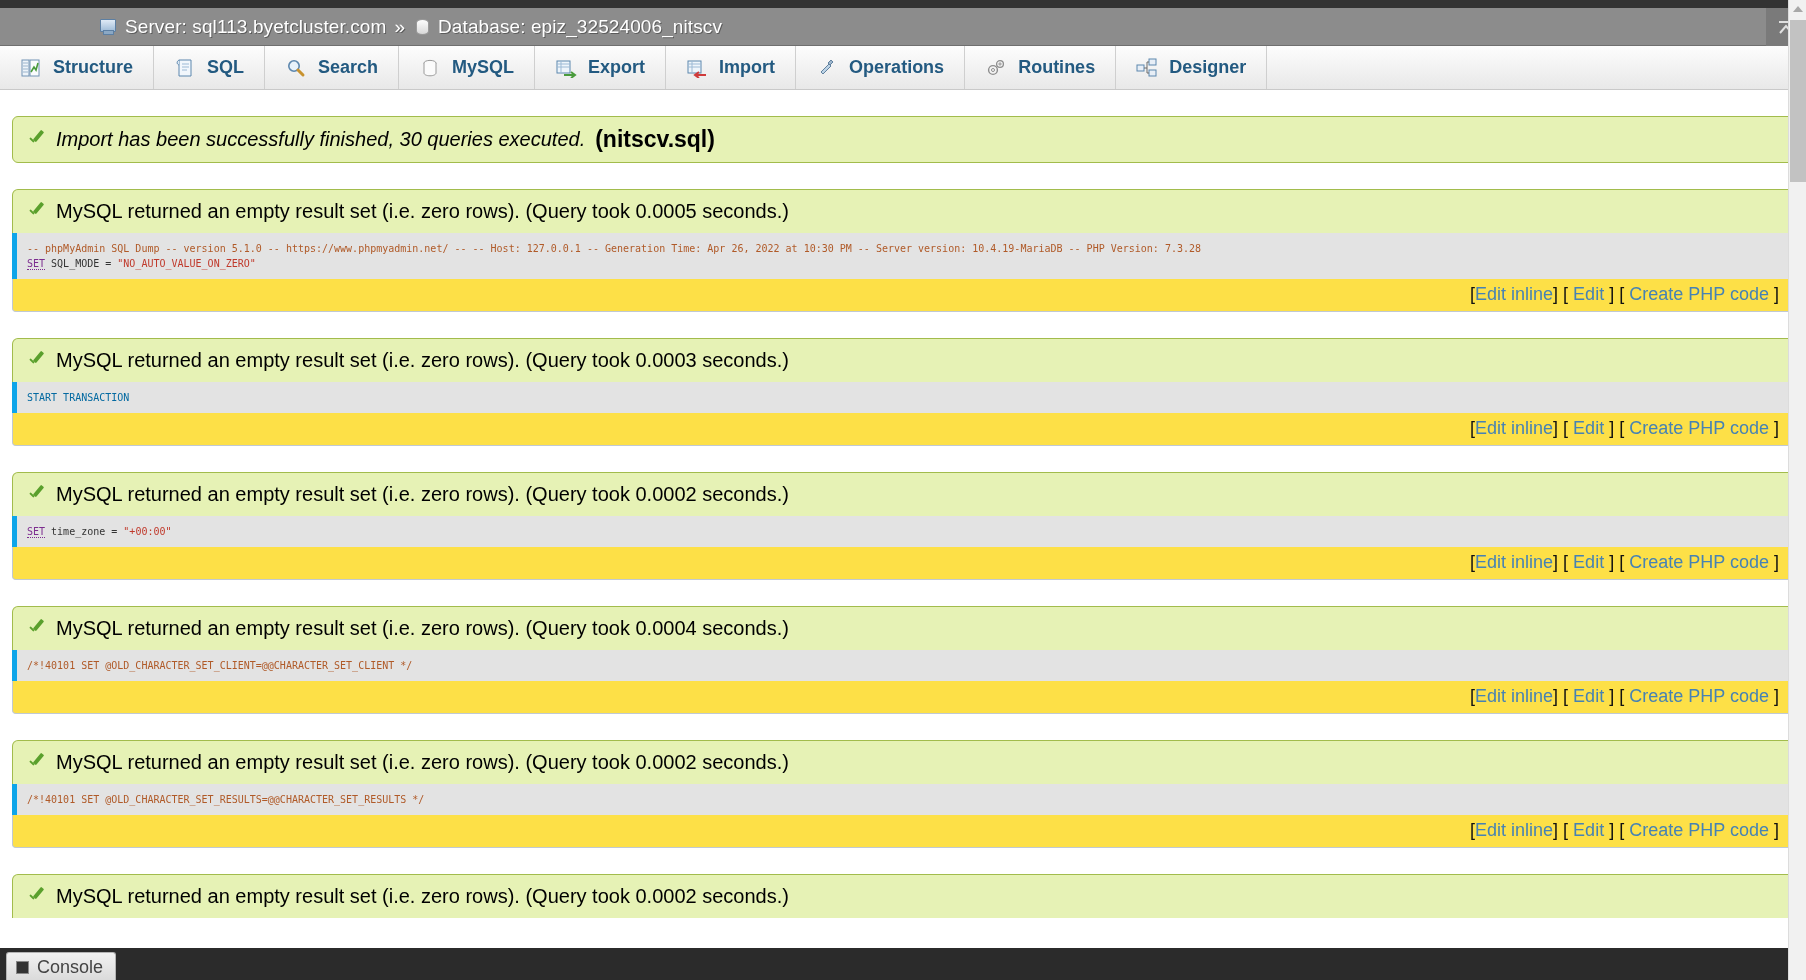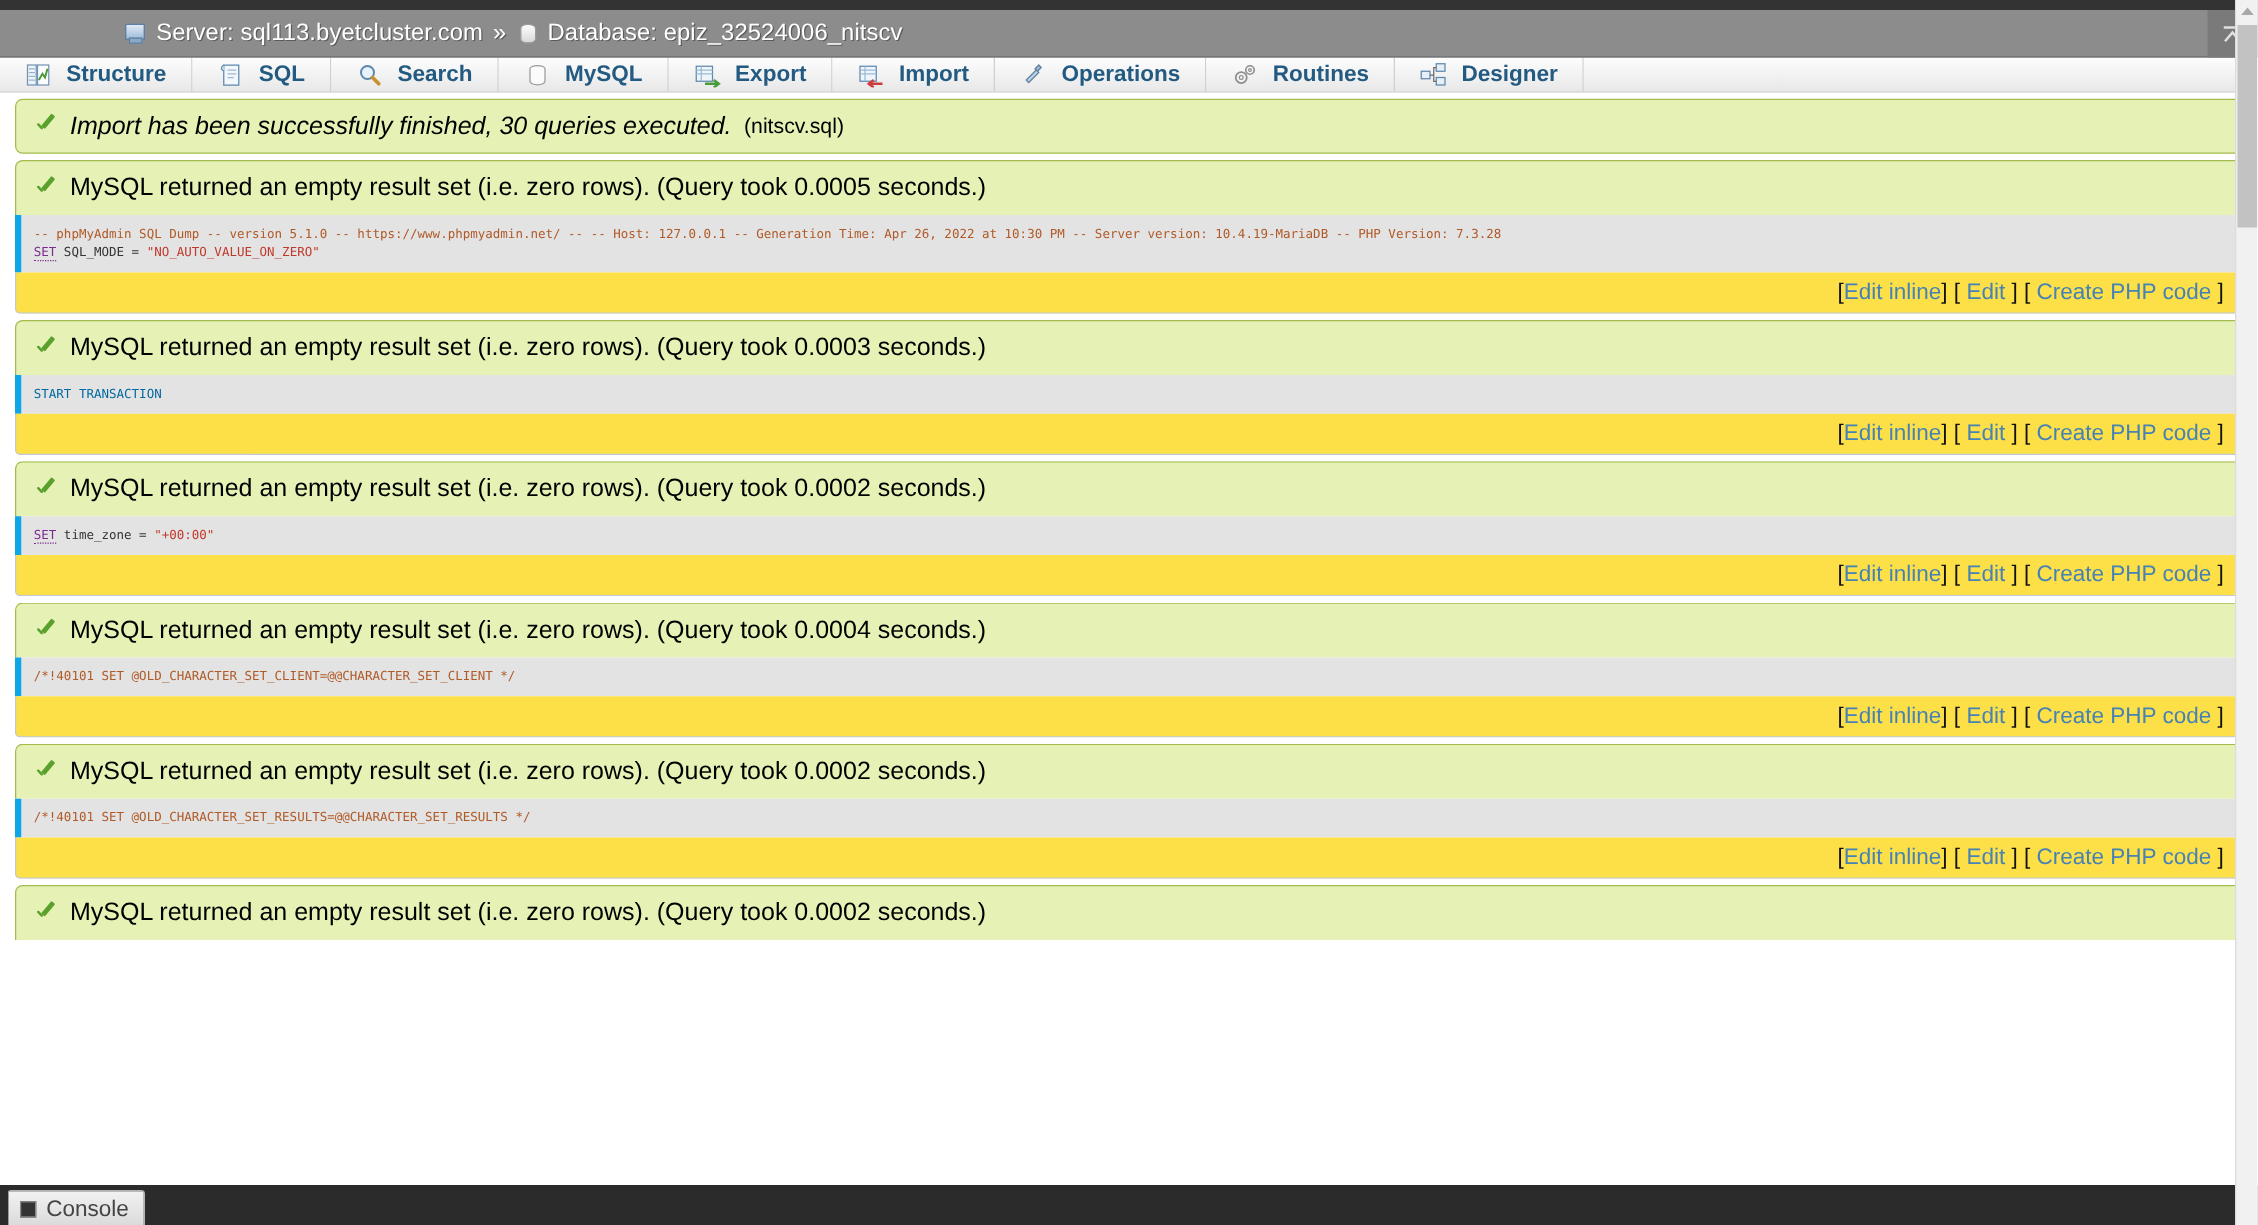--- a/index.html
+++ b/index.html
@@ -91,21 +91,21 @@
     align-items: center;
     justify-content: center;
     font-size: 20px;
     line-height: 1;
     cursor: pointer;
   }
 
   
   .tabbar {
     display: flex;
-    height: 28px;
+    height: 44px;
     background: linear-gradient(#fcfcfc,#e6e6e6);
     border-bottom: 1px solid #c9c9c9;
   }
   .tab {
     display: flex;
     align-items: center;
     gap: 11px;
     padding: 0 20px;
     border-right: 1px solid #cfcfcf;
     cursor: pointer;
@@ -121,21 +121,21 @@
     flex: 1;
     background: linear-gradient(#fdfdfd,#e8e8e8);
   }
 
   .ticon { width: 22px; height: 20px; display: block; }
 
   
   .content {
     padding: 0 12px;
   }
-  .panel { margin-top: 5px; }
+  .panel { margin-top: 26px; }
 
   .msgbox {
     background: #e6f2b5;
     border: 1px solid #a2bc4c;
     border-radius: 6px;
     padding: 9px 14px;
     display: flex;
     align-items: center;
     gap: 10px;
     min-height: 44px;
@@ -145,21 +145,21 @@
     border-bottom-right-radius: 0;
     border-bottom: none;
     text-align: right;
   }
   .msg-text {
     font-size: 20px;
     color: #000;
     white-space: nowrap;
   }
   .msg-text.italic { font-style: italic; font-weight: normal; }
-  .msg-suffix { font-style: normal; font-size: 17px; }
+  .msg-suffix { font-style: normal; font-size: 23px; font-weight: bold; }
 
   .check {
     width: 19px; height: 18px;
     flex: 0 0 19px;
     position: relative;
   }
   .check::before {
     content: "";
     position: absolute;
     left: 2px; top: 8px;

